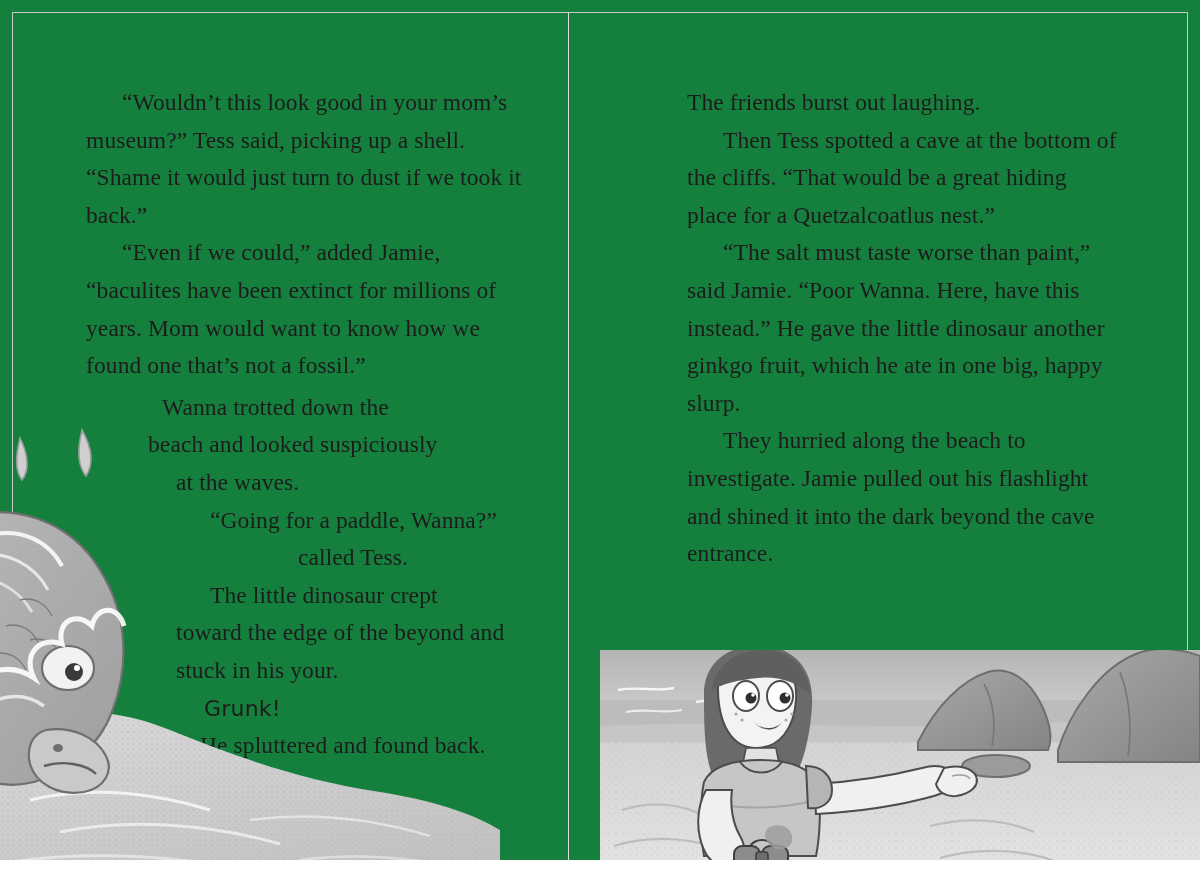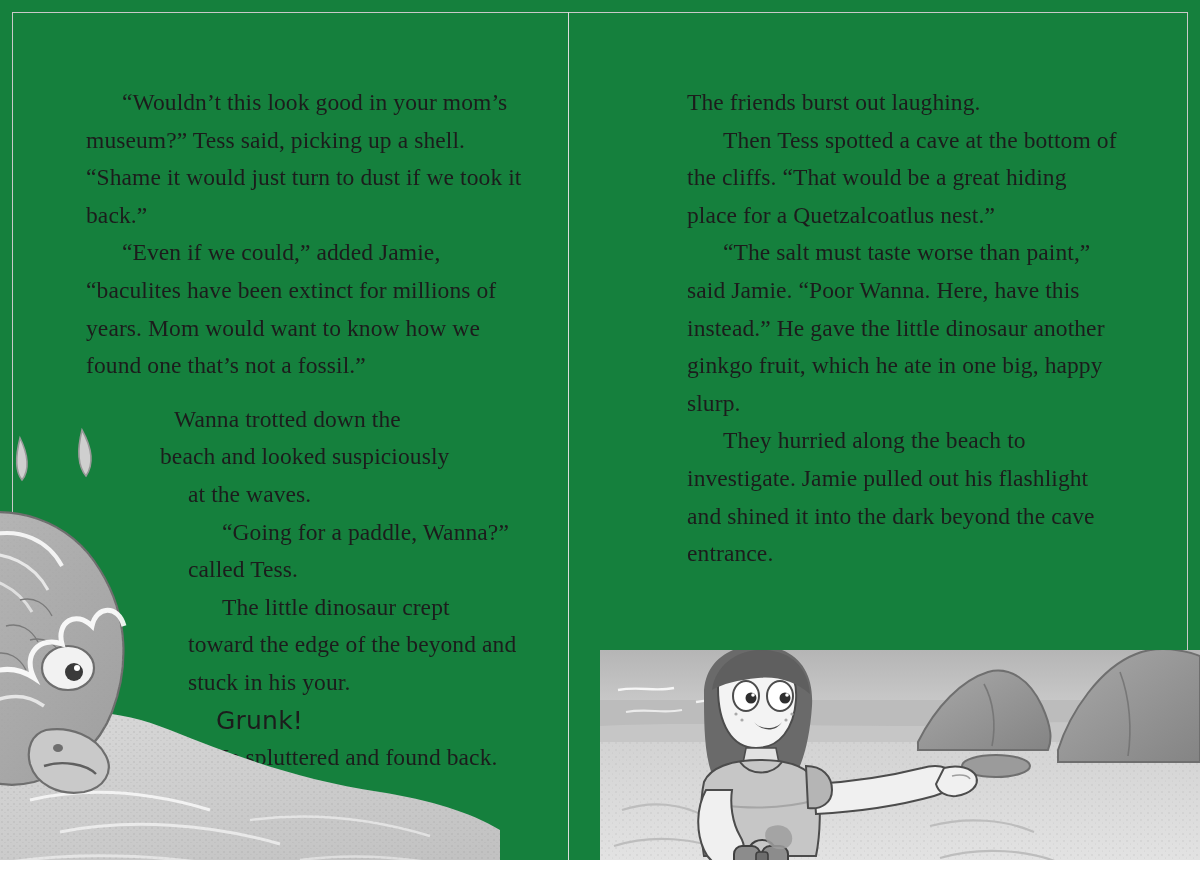--- a/index.html
+++ b/index.html
@@ -46,37 +46,37 @@
     letter-spacing: .1px;
   }
   .column.left  { left: 86px;  width: 440px; }
   .column.right { left: 687px; width: 430px; }
 
   .para { margin: 0; text-indent: 36px; }
   .para.no-indent { text-indent: 0; }
 
   
   .wrap-block {
-    margin: 16px;
+    margin: 4px;
     width: 440px;
   }
   .wrap-block p { margin: 0; }
   .ind-1 { padding-left: 72px;  text-indent: 0; }
   .ind-2 { padding-left: 58px;  text-indent: 0; font-family: Liberation Serif, serif; }
   .ind-3 { padding-left: 86px;  text-indent: 0; }
   .ind-4 { padding-left: 86px;  text-indent: 34px; }
-  .ind-5 { padding-left: 86px;  text-indent: 0; }
+  .ind-5 { padding-left: 86px;  text-indent: 0; text-align: center; }
   .ind-6 { padding-left: 86px;  text-indent: 34px; }
   .ind-7 { padding-left: 86px;  text-indent: 0; }
   .ind-8 { padding-left: 86px;  text-indent: 0; }
   .sfx {
     padding-left: 114px;
     text-indent: 0;
     font-family: "DejaVu Sans", sans-serif;
-    font-size: 25px;
+    font-size: 22px;
     letter-spacing: .2px;
   }
   .ind-9 { padding-left: 86px;  text-indent: 24px; }
 
   
   .illo-left {
     position: absolute;
     left: 0;
     top: 400px;
     width: 500px;

